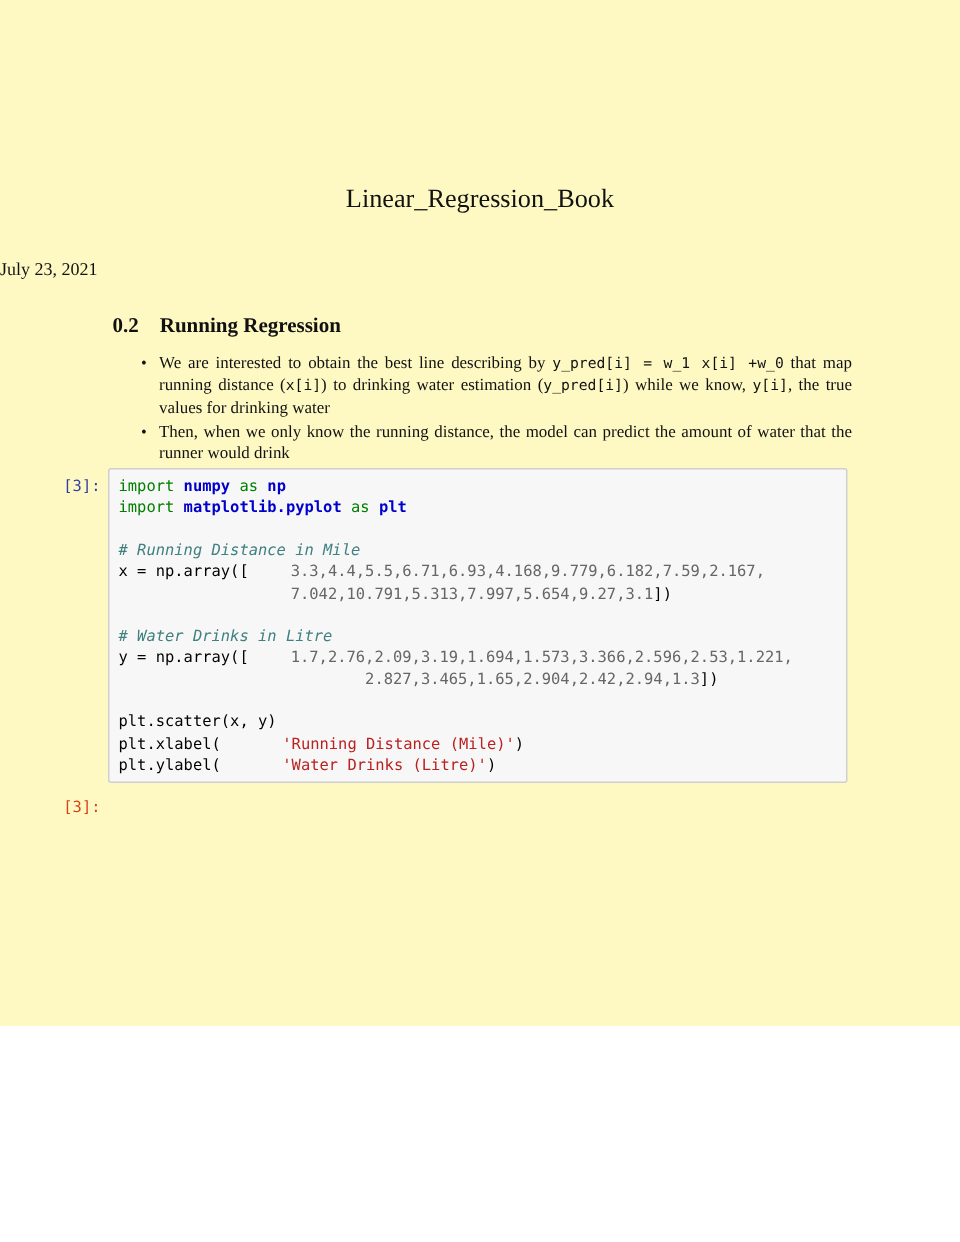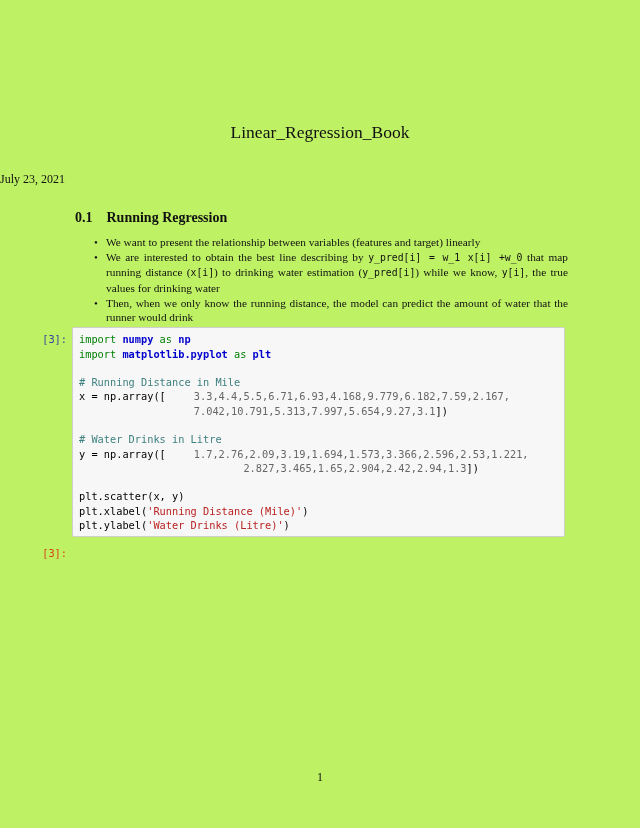--- a/index.html
+++ b/index.html
@@ -1,19 +1,19 @@
 <!DOCTYPE html>
 <html style="--in_prompt: #303F9F; --out_prompt: #D84315; --keyword: #008000; --namespace: #0000CC; --comment: #408080; --string: #BA2121; --number: #666666; --cell_bg: #F7F7F7; --cell_border: #CFCFCF;"><head>
 <meta charset="utf-8">
 <style>
   html,body{margin:0;padding:0;background:#ffffff;}
   .page{
     position:relative;
-    width:640px;height:828px;
-    background:#bef264;
+    width:640px;height:684px;
+    background:#fef9c3;
     font-family:"Liberation Serif", serif;
     color:#111111;
     overflow:hidden;
   }
   .doc-title{
     padding-top:122px;
     text-align:center;
     font-size:17.5px;
     line-height:20px;
     color:#111111;
@@ -81,22 +81,22 @@
     box-sizing:border-box;
     background:var(--cell_bg);
     border:1px solid var(--cell_border);
     border-radius:2px;
     padding:4px 6px;
   }
   .code-lines{margin:0;white-space:pre;}
   .cl{white-space:pre;min-height:14.3px;}
   .tok-kw{color:var(--keyword);font-weight:normal;}
   .tok-ns{color:var(--namespace);font-weight:bold;}
-  .tok-cm{color:var(--comment);}
-  .tok-str{color:var(--string);}
+  .tok-cm{color:var(--comment);font-style:italic;}
+  .tok-str{color:var(--string);margin-left:41px;}
   .tok-num{color:var(--number);margin-left:28px;}
   .tok-pl{color:#000000;}
   .output-text{color:#000000;white-space:pre;padding-top:0;}
   .page-number{
     position:absolute;
     left:0;top:770px;
     width:100%;
     text-align:center;
     font-size:12px;
   }
@@ -104,25 +104,24 @@
 </head>
 <body>
 
 <div class="page">
 
   <div class="doc-title">Linear_Regression_Book</div>
 
   <div class="doc-date">July 23, 2021</div>
 
   <div class="section-heading">
-    <span class="sec-num">0.1</span><span>Running Regression</span>
+    <span class="sec-num">0.2</span><span>Running Regression</span>
   </div>
 
   <ul class="bullet-list">
-      <li><span class="txt">We want to present the relationship between variables (features and target) linearly</span></li>
       <li><span class="txt">We are interested to obtain the best line describing by </span><span class="mono">y_pred[i] = w_1 x[i] +w_0</span><span class="txt"> that map running distance (</span><span class="mono">x[i]</span><span class="txt">) to drinking water estimation (</span><span class="mono">y_pred[i]</span><span class="txt">) while we know, </span><span class="mono">y[i]</span><span class="txt">, the true values for drinking water</span></li>
       <li><span class="txt">Then, when we only know the running distance, the model can predict the amount of water that the runner would drink</span></li>
     </ul>
 
   <div class="cell-row input">
     <div class="prompt-gutter in-prompt">[3]:</div>
     <div class="code-box">
       <div class="code-lines"><div class="cl"><span class="tok-kw">import</span><span class="tok-pl"> </span><span class="tok-ns">numpy</span><span class="tok-pl"> </span><span class="tok-kw">as</span><span class="tok-pl"> </span><span class="tok-ns">np</span></div><div class="cl"><span class="tok-kw">import</span><span class="tok-pl"> </span><span class="tok-ns">matplotlib.pyplot</span><span class="tok-pl"> </span><span class="tok-kw">as</span><span class="tok-pl"> </span><span class="tok-ns">plt</span></div><div class="cl">&nbsp;</div><div class="cl"><span class="tok-cm"># Running Distance in Mile</span></div><div class="cl"><span class="tok-pl">x = np.array([</span><span class="tok-num">3.3,4.4,5.5,6.71,6.93,4.168,9.779,6.182,7.59,2.167,</span></div><div class="cl"><span class="tok-pl">              </span><span class="tok-num">7.042,10.791,5.313,7.997,5.654,9.27,3.1</span><span class="tok-pl">])</span></div><div class="cl">&nbsp;</div><div class="cl"><span class="tok-cm"># Water Drinks in Litre</span></div><div class="cl"><span class="tok-pl">y = np.array([</span><span class="tok-num">1.7,2.76,2.09,3.19,1.694,1.573,3.366,2.596,2.53,1.221,</span></div><div class="cl"><span class="tok-pl">                      </span><span class="tok-num">2.827,3.465,1.65,2.904,2.42,2.94,1.3</span><span class="tok-pl">])</span></div><div class="cl">&nbsp;</div><div class="cl"><span class="tok-pl">plt.scatter(x, y)</span></div><div class="cl"><span class="tok-pl">plt.xlabel(</span><span class="tok-str">'Running Distance (Mile)'</span><span class="tok-pl">)</span></div><div class="cl"><span class="tok-pl">plt.ylabel(</span><span class="tok-str">'Water Drinks (Litre)'</span><span class="tok-pl">)</span></div></div>
     </div>
   </div>

